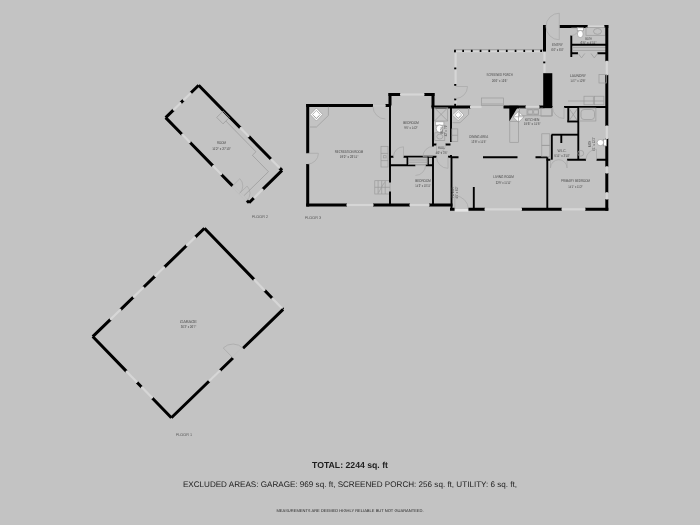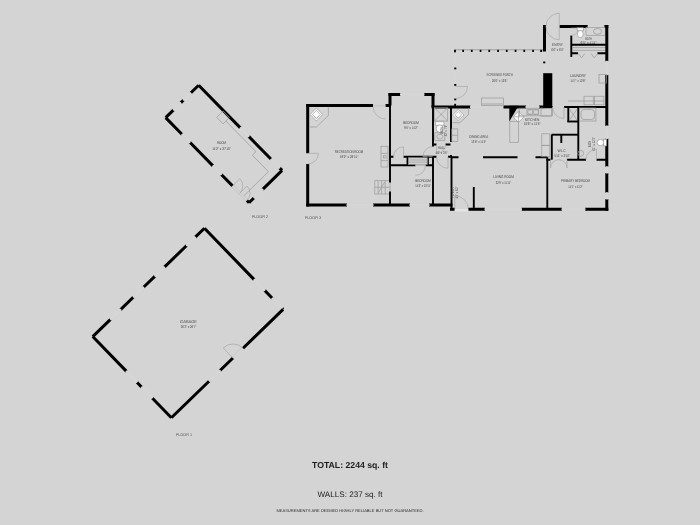--- a/index.html
+++ b/index.html
@@ -1,17 +1,17 @@
 <!DOCTYPE html>
 <html><head>
 <meta charset="utf-8">
 <style>
   html,body{margin:0;padding:0;background:#fff;}
   *{-webkit-font-smoothing:antialiased;text-rendering:geometricPrecision;}
-  #page{position:relative;width:700px;height:525px;background:#86efac;overflow:hidden;filter:grayscale(1);
+  #page{position:relative;width:700px;height:525px;background:#fdba74;overflow:hidden;filter:grayscale(1);
         font-family:"Liberation Sans", sans-serif;}
   svg{position:absolute;top:0;left:0;}
   text{font-family:"Liberation Sans", sans-serif;fill:#3f3f3f;}
   .rl{font-size:4px;}
   .dm{font-size:3.8px;}
   .fl{font-size:4px;fill:#555;}
   .w3{stroke:#000;stroke-width:3;fill:none;}
   .w2{stroke:#000;stroke-width:1.9;fill:none;}
   .win{stroke:#d6d6d6;stroke-width:2.2;fill:none;}
   .arc{stroke:#a8a8a8;stroke-width:0.7;fill:none;}
@@ -458,17 +458,17 @@
 
 <text class="rl" x="188.5" y="323" text-anchor="middle" textLength="16.8" lengthAdjust="spacingAndGlyphs">GARAGE</text>
 <text class="dm" x="188.5" y="328.3" text-anchor="middle" textLength="15.5" lengthAdjust="spacingAndGlyphs">36'3" x 26'7"</text>
 
 <text class="fl" x="176" y="436" textLength="16" lengthAdjust="spacingAndGlyphs">FLOOR 1</text>
 </svg>
 
 <div class="txt" style="top:459.5px;font-size:8.7px;font-weight:bold;">TOTAL: 2244 sq. ft</div>
 
 
-
-<div class="txt" style="top:490px;font-size:8.1px;">WALLS: 237 sq. ft</div>
+<div class="txt" style="top:480px;font-size:8.1px;">EXCLUDED AREAS: GARAGE: 969 sq. ft, SCREENED PORCH: 256 sq. ft, UTILITY: 6 sq. ft,</div>
+
 
 <div class="txt" style="top:507.5px;font-size:4.05px;color:#1d1d1d;">MEASUREMENTS ARE DEEMED HIGHLY RELIABLE BUT NOT GUARANTEED.</div>
 </div>
 
 </body></html>

